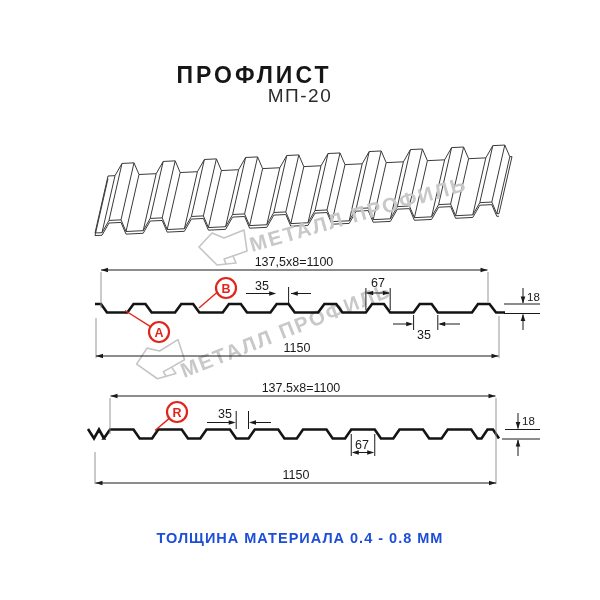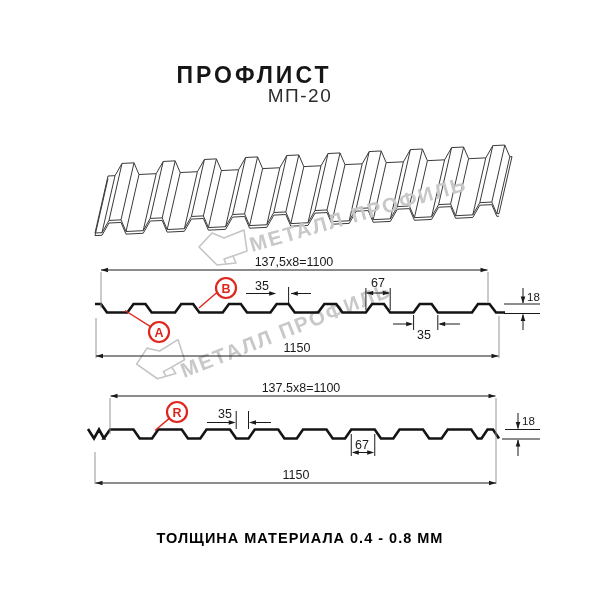--- a/index.html
+++ b/index.html
@@ -10,21 +10,21 @@
   .title{
     position:absolute;left:0;top:51px;width:508px;text-align:center;
     font-size:23px;font-weight:700;letter-spacing:3px;color:#161616;margin-top:11px;
   }
   .subtitle{
     position:absolute;left:0;top:85px;width:600px;text-align:center;
     font-size:19px;font-weight:500;letter-spacing:1.5px;color:#2b2b2b;
   }
   .footnote{
     position:absolute;left:0;top:530px;width:600px;text-align:center;
-    font-size:14.5px;font-weight:600;letter-spacing:1px;color:#000000;
+    font-size:14.5px;font-weight:600;letter-spacing:1px;color:#1d4ed8;
   }
   svg{position:absolute;left:0;top:0;}
   .dim{stroke:#1a1a1a;stroke-width:1;fill:none;}
   .ext{stroke:#8a8a8a;stroke-width:0.9;fill:none;}
   .prof{stroke:#141414;stroke-width:2.6;fill:none;stroke-linejoin:miter;}
   .sheet{stroke:#3a3a3a;stroke-width:1;fill:none;}
   .sheetfill{fill:#ffffff;stroke:none;}
   .ah{fill:#1a1a1a;stroke:none;}
   .dimtxt{font:12.5px "Liberation Sans", sans-serif;fill:#1a1a1a;}
   .dimtxt-sm{font:11.5px "Liberation Sans", sans-serif;fill:#1a1a1a;}

